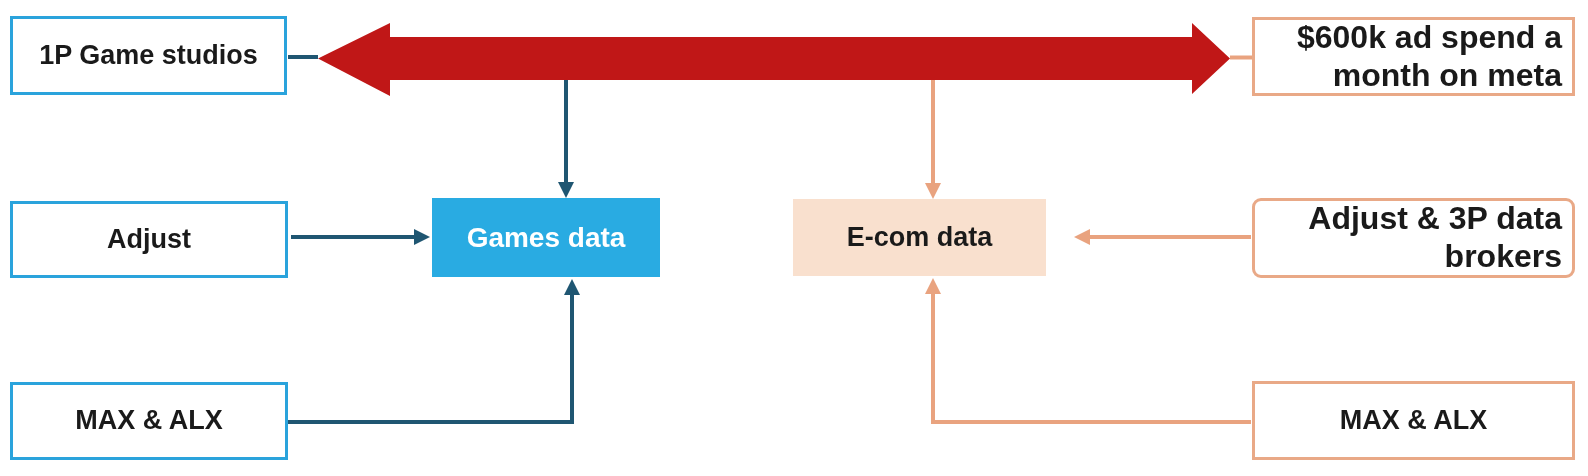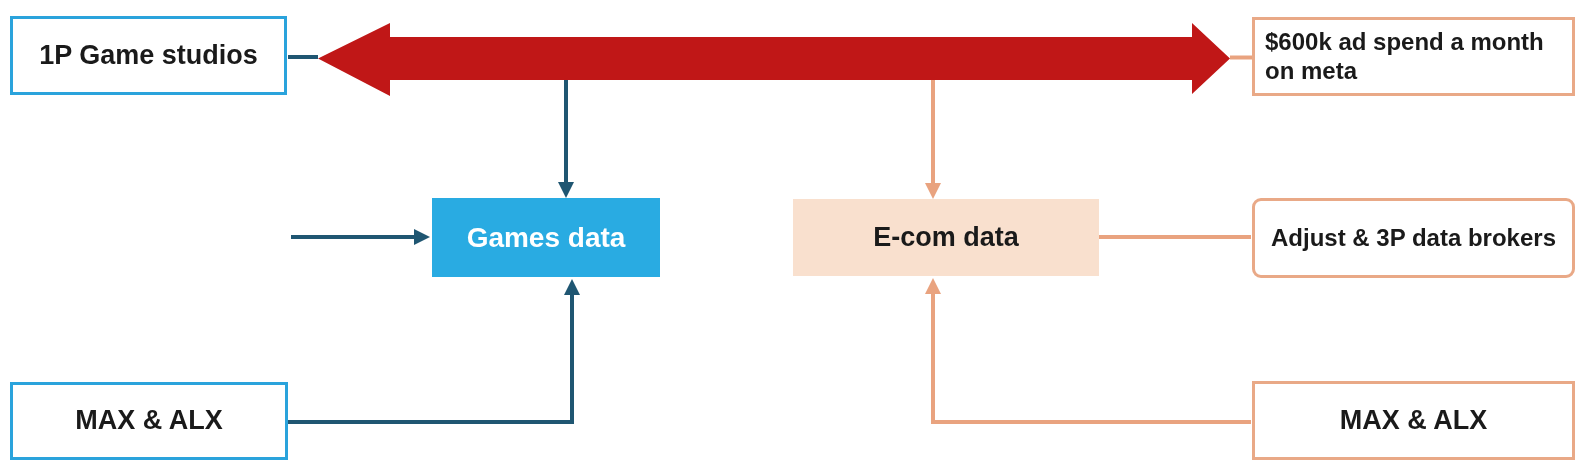--- a/index.html
+++ b/index.html
@@ -3,35 +3,35 @@
 <meta charset="utf-8">
 <style>
   html,body{margin:0;padding:0;background:#ffffff;}
   body{font-family:"Liberation Sans", sans-serif;}
   .canvas{
     position:relative;width:1588px;height:476px;background:#ffffff;overflow:hidden;
   }
   .arrow-layer{position:absolute;left:0;top:0;pointer-events:none;}
   .node{
     position:absolute;box-sizing:border-box;display:flex;align-items:center;justify-content:center;
-    text-align:left;font-weight:bold;color:#1a1a1a;font-size:27px;line-height:1.18;
+    text-align:right;font-weight:bold;color:#1a1a1a;font-size:27px;line-height:1.18;
     background:#ffffff;padding:0 10px;
   }
   .node.blue-border{border:3px solid #2aa3dc;}
   .node.peach-border{border:3px solid #e9a987;}
   .node.blue-fill{background:#29abe2;color:#ffffff;border:none;font-size:28px;}
   .node.peach-fill{background:#f9e0ce;color:#1a1a1a;border:none;}
-  .node.two-line{font-size:24px;}
+  .node.two-line{font-size:32px;}
 
   
   #box-1p        {left:10px;  top:16px;  width:277px; height:79px;}
   #box-adjust    {left:10px;  top:201px; width:278px; height:77px;}
   #box-max-left  {left:10px;  top:382px; width:278px; height:78px;}
   #box-games     {left:432px; top:198px; width:228px; height:79px;}
-  #box-ecom      {left:793px; top:199px; width:306px; height:77px;}
+  #box-ecom      {left:793px; top:199px; width:253px; height:77px;}
   #box-600k      {left:1252px;top:17px;  width:323px; height:79px;}
   #box-adjust3p  {left:1252px;top:198px; width:323px; height:80px;border-radius:9px;}
   #box-max-right {left:1252px;top:381px; width:323px; height:79px;}
 </style>
 </head>
 <body>
 
 <div class="canvas">
 
   <svg class="arrow-layer" width="1588" height="476" viewBox="0 0 1588 476">
@@ -58,20 +58,23 @@
     <polygon points="1074,237 1090,229 1090,245" fill="#e9a37f"></polygon>
 
     <path d="M1251,422 H933 V292" fill="none" stroke-width="4" stroke="#e9a37f"></path>
     <polygon points="933,278 925,294 941,294" fill="#e9a37f"></polygon>
   </svg>
 
   <div class="node blue-border" id="box-1p">
     <span>1P Game studios</span>
   </div>
 
+  <div class="node blue-border" id="box-adjust">
+    <span>Adjust</span>
+  </div>
 
   <div class="node blue-border" id="box-max-left">
     <span>MAX &amp; ALX</span>
   </div>
 
   <div class="node blue-fill" id="box-games">
     <span>Games data</span>
   </div>
 
   <div class="node peach-fill" id="box-ecom">

